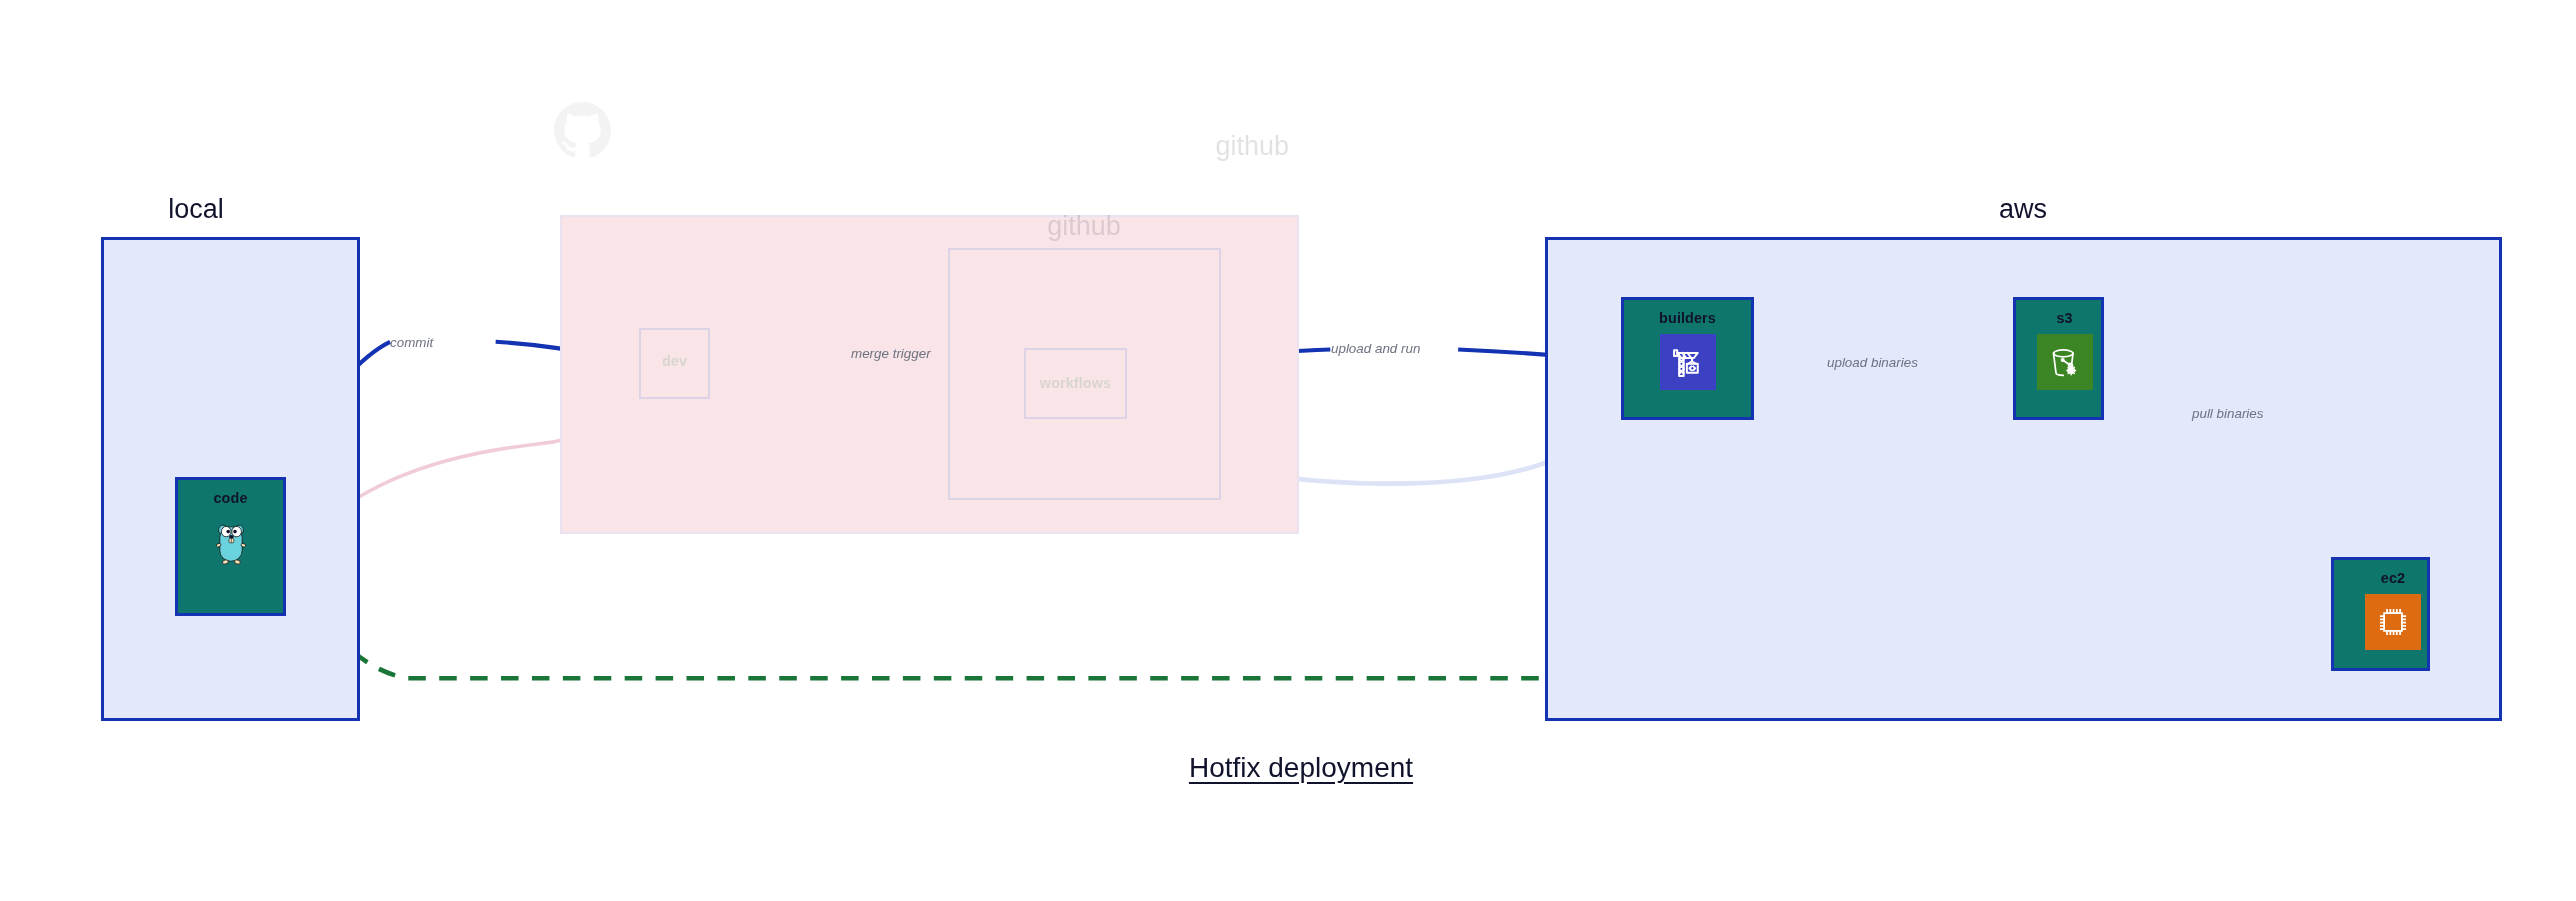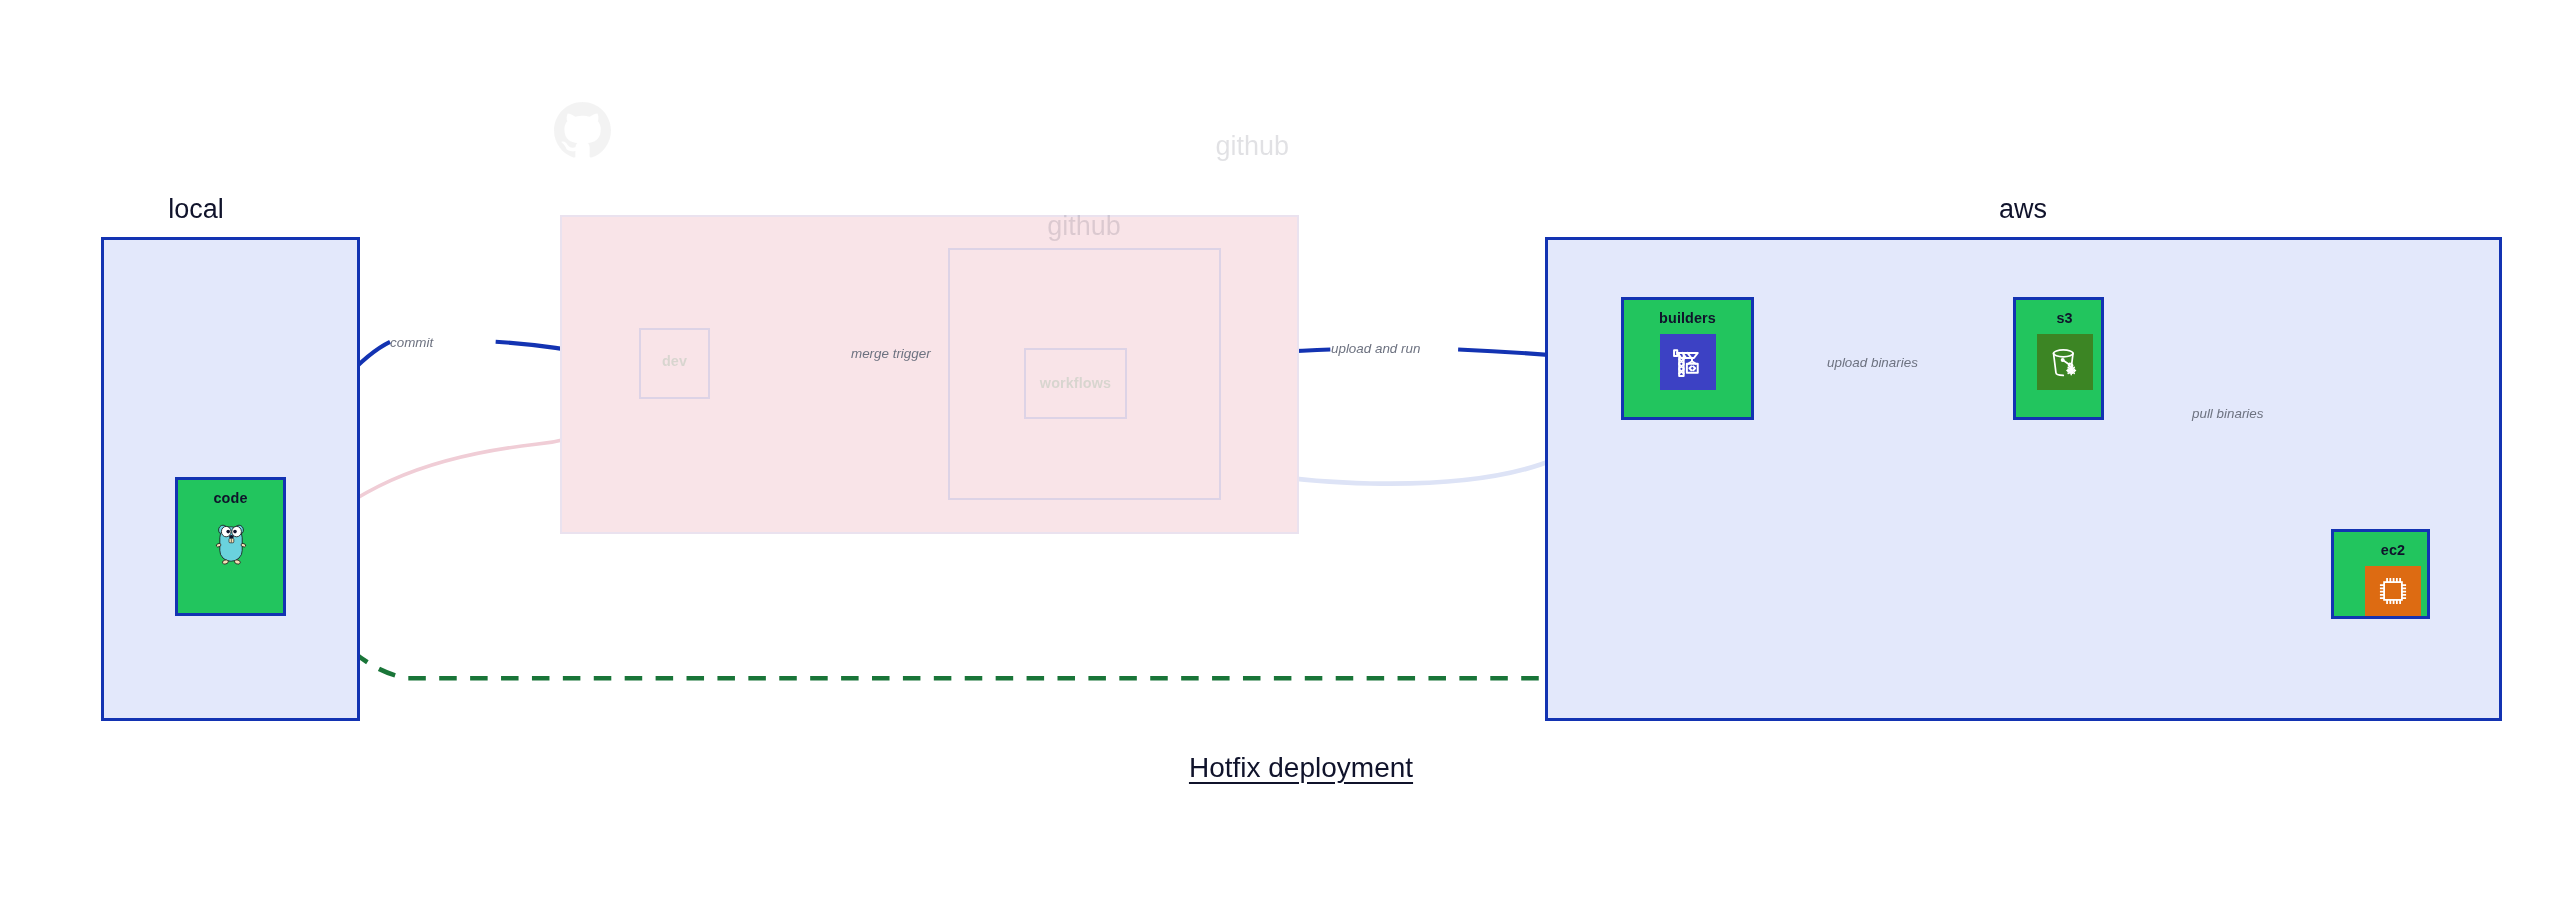--- a/index.html
+++ b/index.html
@@ -86,21 +86,21 @@
     position: absolute;
     left: 554px; top: 102px;
     width: 57px; height: 57px;
     opacity: 0.11;
   }
 
   
   .node {
     position: absolute;
     box-sizing: border-box;
-    background: #22c55e;
+    background: #0f766e;
     border: 3.6px solid #1333b2;
     display: flex;
     flex-direction: column;
     align-items: center;
     justify-content: flex-start;
   }
   .node-faded {
     background: transparent;
     border: 2.6px solid #ddd3e6;
   }
@@ -118,21 +118,21 @@
   }
   .node-icon {
     margin-top: 8.2px;
   }
 
   .node-code      { left: 175px;  top: 477px;  width: 111px; height: 139px; }
   .node-dev       { left: 639px; top: 328px;  width: 71px; height: 71px; }
   .node-workflows { left: 1024px; top: 348px;  width: 103px; height: 71px; }
   .node-builders  { left: 1621px; top: 297px;  width: 133px; height: 123px; }
   .node-s3        { left: 2013px; top: 297px;  width: 91px; height: 123px; padding-left: 12px; }
-  .node-ec2       { left: 2331px; top: 529px; width: 99px; height: 90px; padding-left: 25px; }
+  .node-ec2       { left: 2331px; top: 557px; width: 99px; height: 114px; padding-left: 25px; }
 
   .icon-box {
     width: 56px;
     height: 56px;
     display: flex;
     align-items: center;
     justify-content: center;
   }
   .icon-builders { background: #3c41c4; }
   .icon-s3       { background: #3c8524; }

